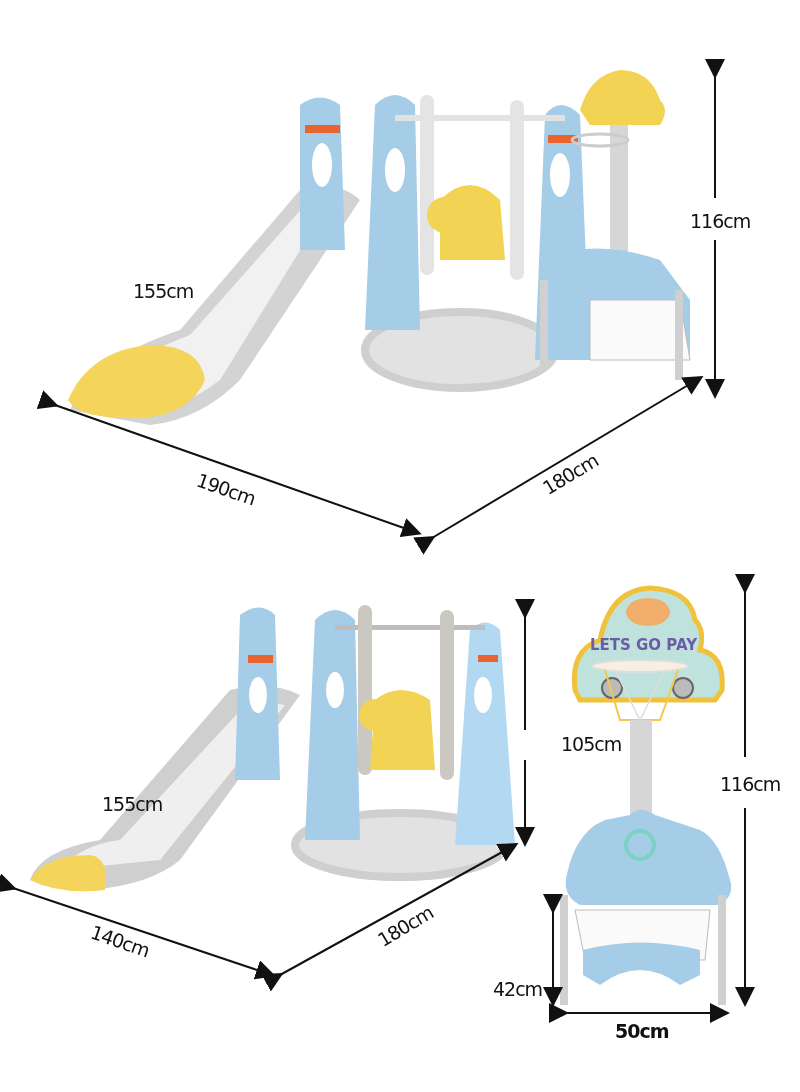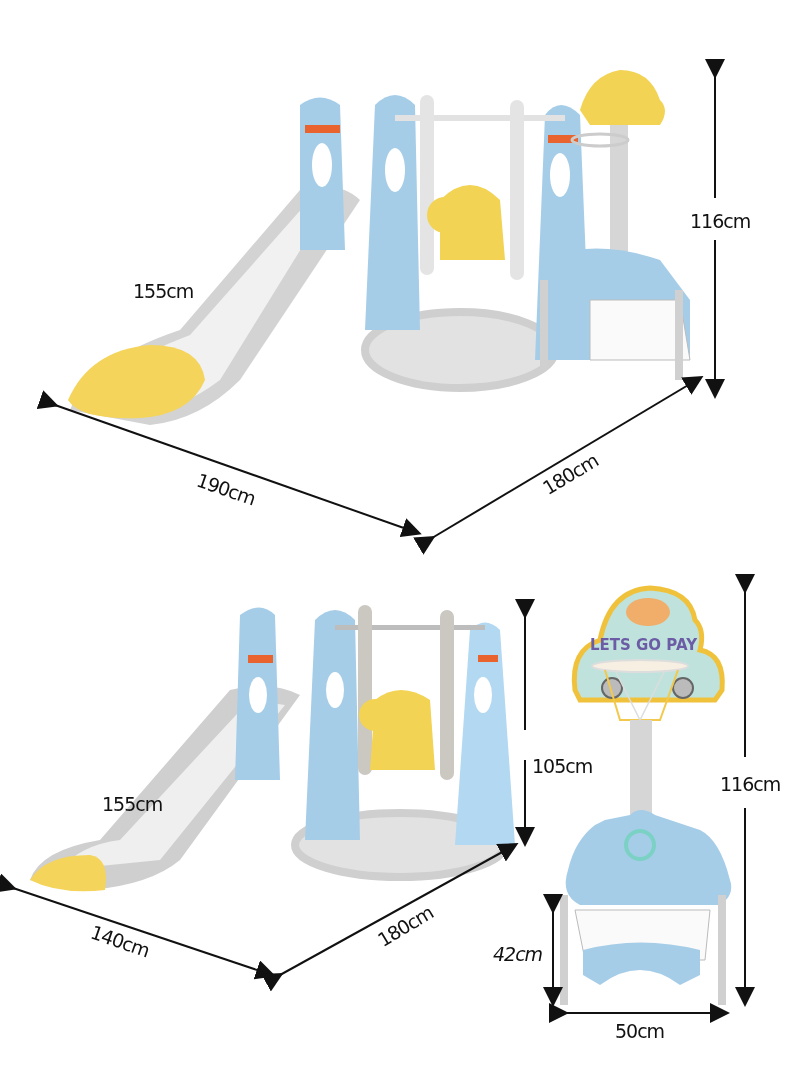--- a/index.html
+++ b/index.html
@@ -102,21 +102,21 @@
   <line x1="745" y1="808" x2="745" y2="1003" stroke="#111" stroke-width="2" marker-end="url(#ah)"></line>
   <line x1="553" y1="910" x2="553" y2="1003" stroke="#111" stroke-width="2" marker-start="url(#ah)" marker-end="url(#ah)"></line>
   <line x1="565" y1="1013" x2="726" y2="1013" stroke="#111" stroke-width="2" marker-start="url(#ah)" marker-end="url(#ah)"></line>
 </svg>
 
 <div class="label" style="left:690px;top:210px;">116cm</div>
 <div class="label" style="left:133px;top:280px;">155cm</div>
 <div class="label" style="left:196px;top:478px;transform:rotate(19deg);">190cm</div>
 <div class="label" style="left:540px;top:463px;transform:rotate(-31deg);">180cm</div>
 
-<div class="label" style="left:532px;top:733px;margin-top:22px;">105cm</div>
+<div class="label" style="left:561px;top:733px;">105cm</div>
 <div class="label" style="left:102px;top:793px;">155cm</div>
 <div class="label" style="left:90px;top:930px;transform:rotate(19deg);">140cm</div>
 <div class="label" style="left:375px;top:915px;transform:rotate(-31deg);">180cm</div>
 
 <div class="label" style="left:720px;top:773px;">116cm</div>
-<div class="label" style="left:493px;top:943px;font-style:italic;">42cm</div>
-<div class="label" style="left:615px;top:1020px;">50cm</div>
+<div class="label" style="left:493px;top:978px;">42cm</div>
+<div class="label" style="left:615px;top:1020px;font-weight:bold;">50cm</div>
 <div class="label" style="left:590px;top:636px;font-size:15px;color:#6b5ca5;font-weight:bold;letter-spacing:0;">LETS GO PAY</div>
 
 </body></html>

